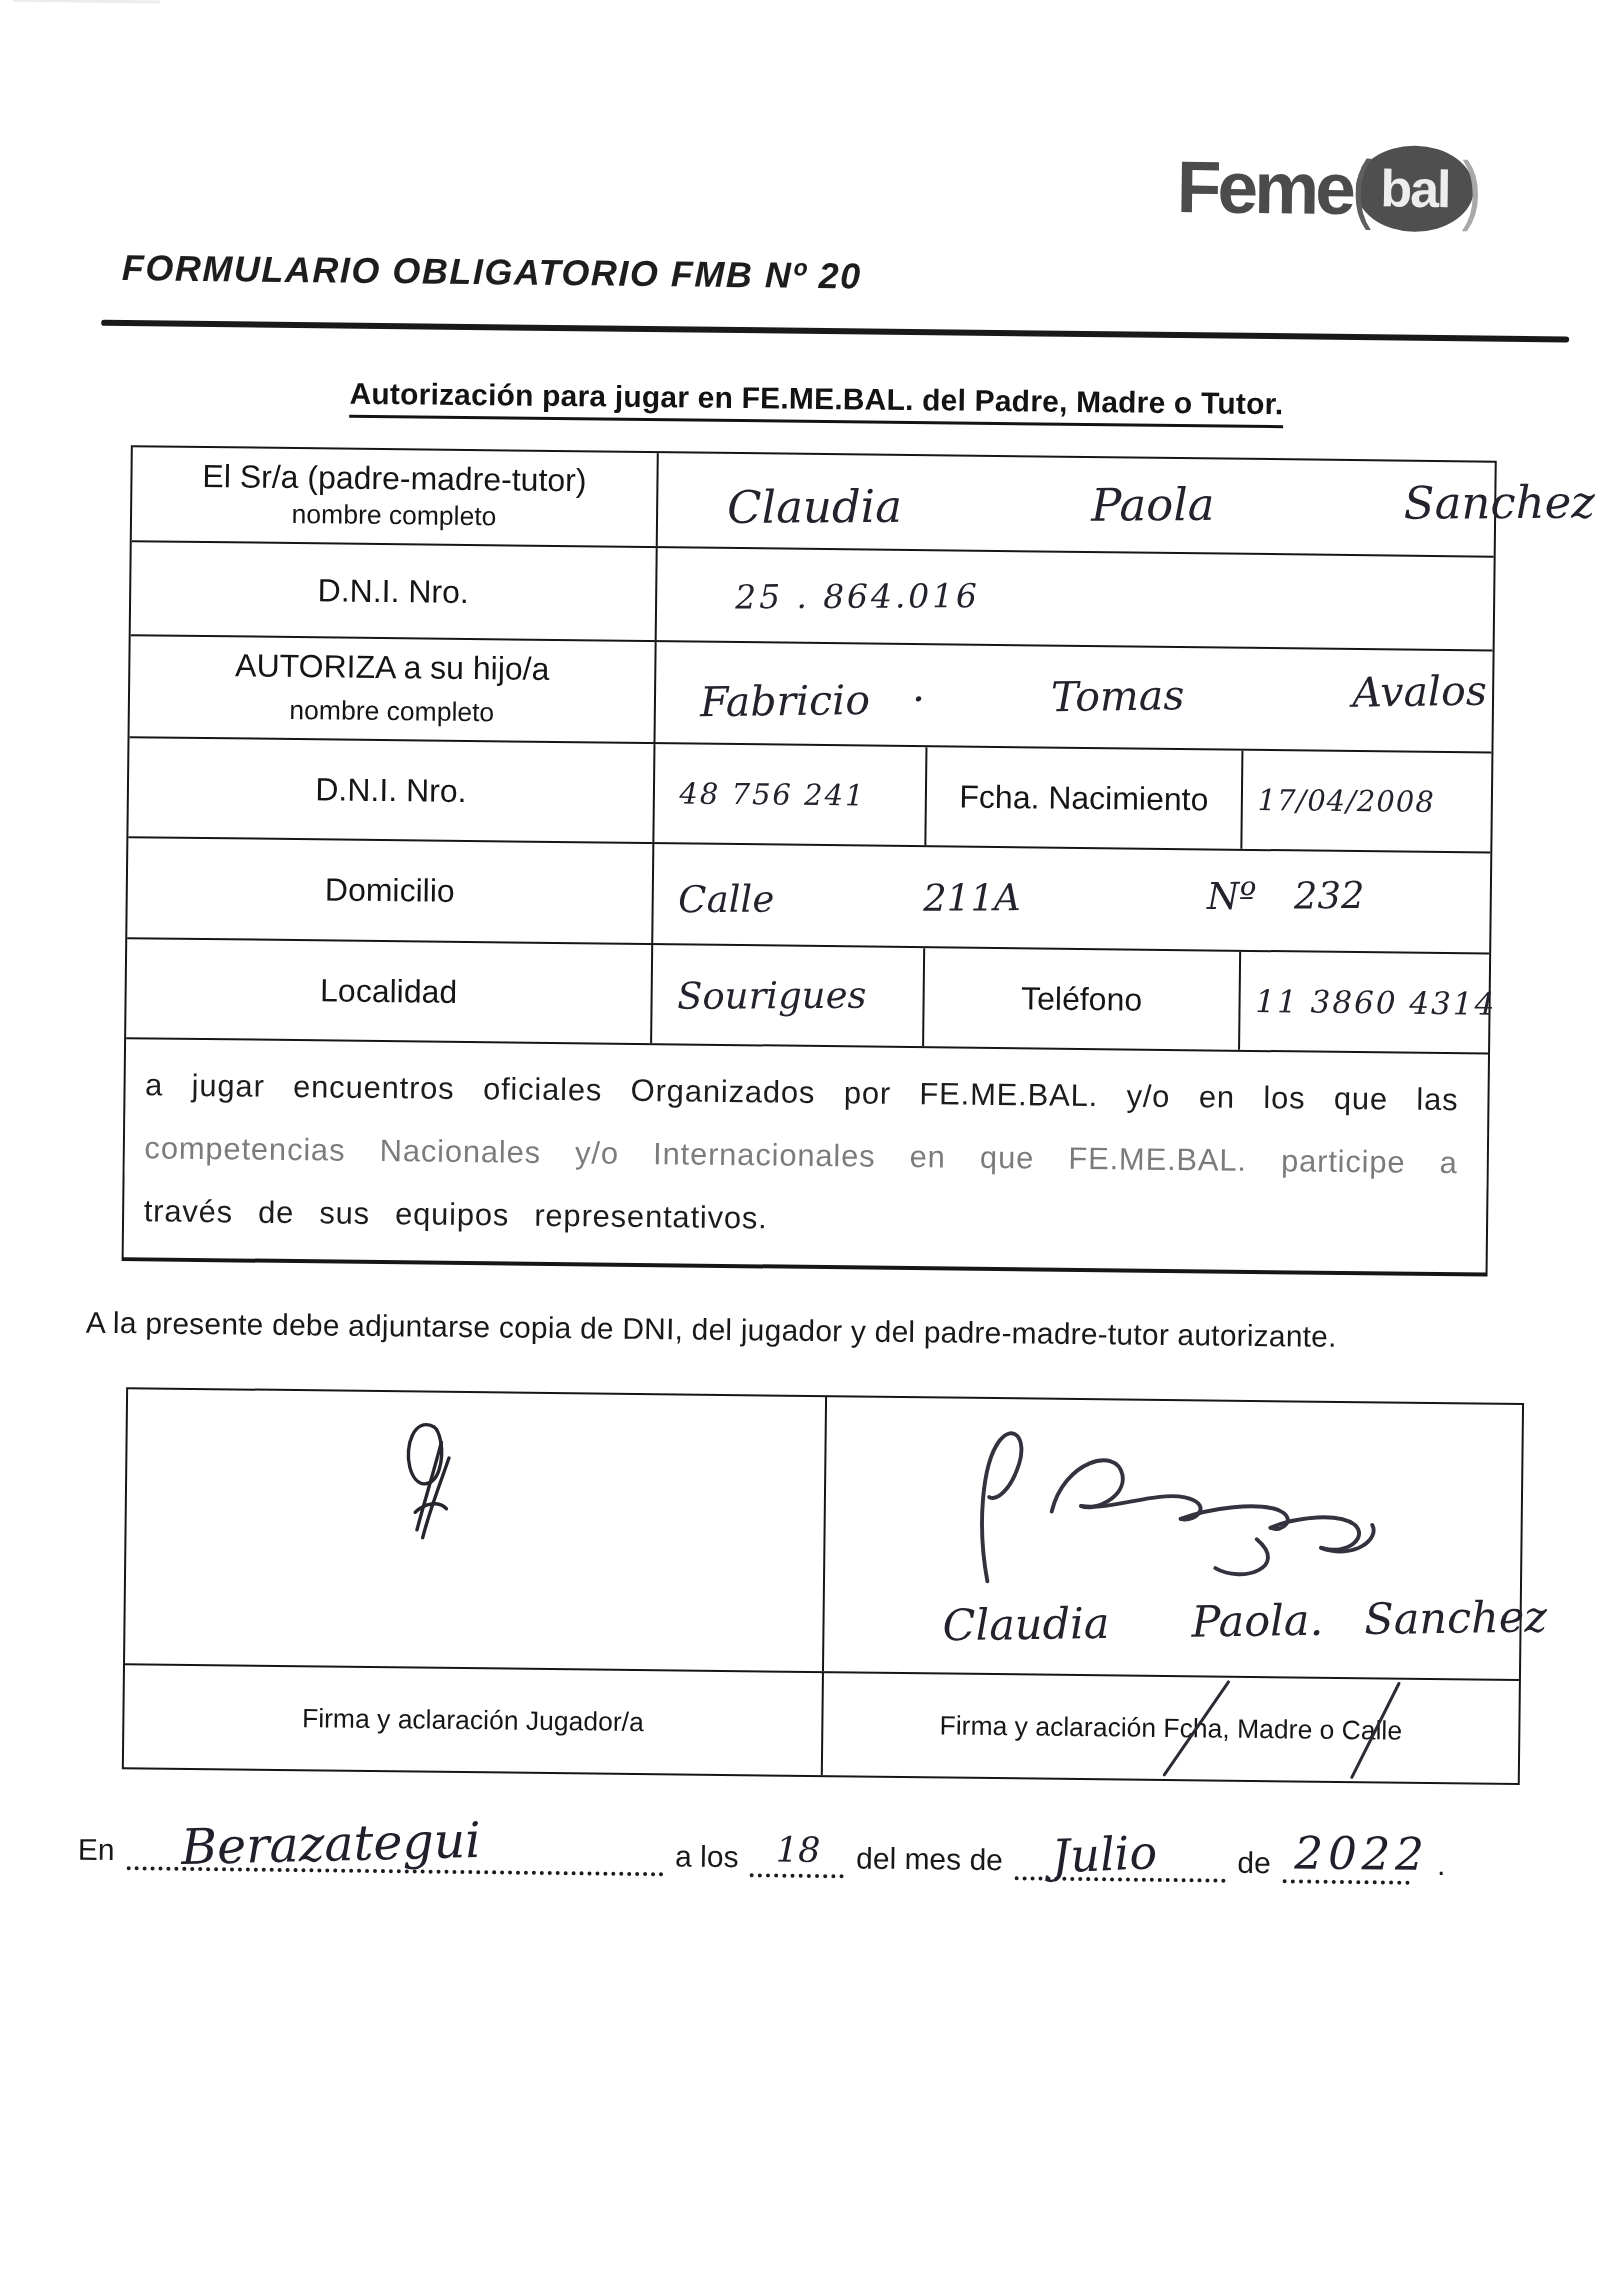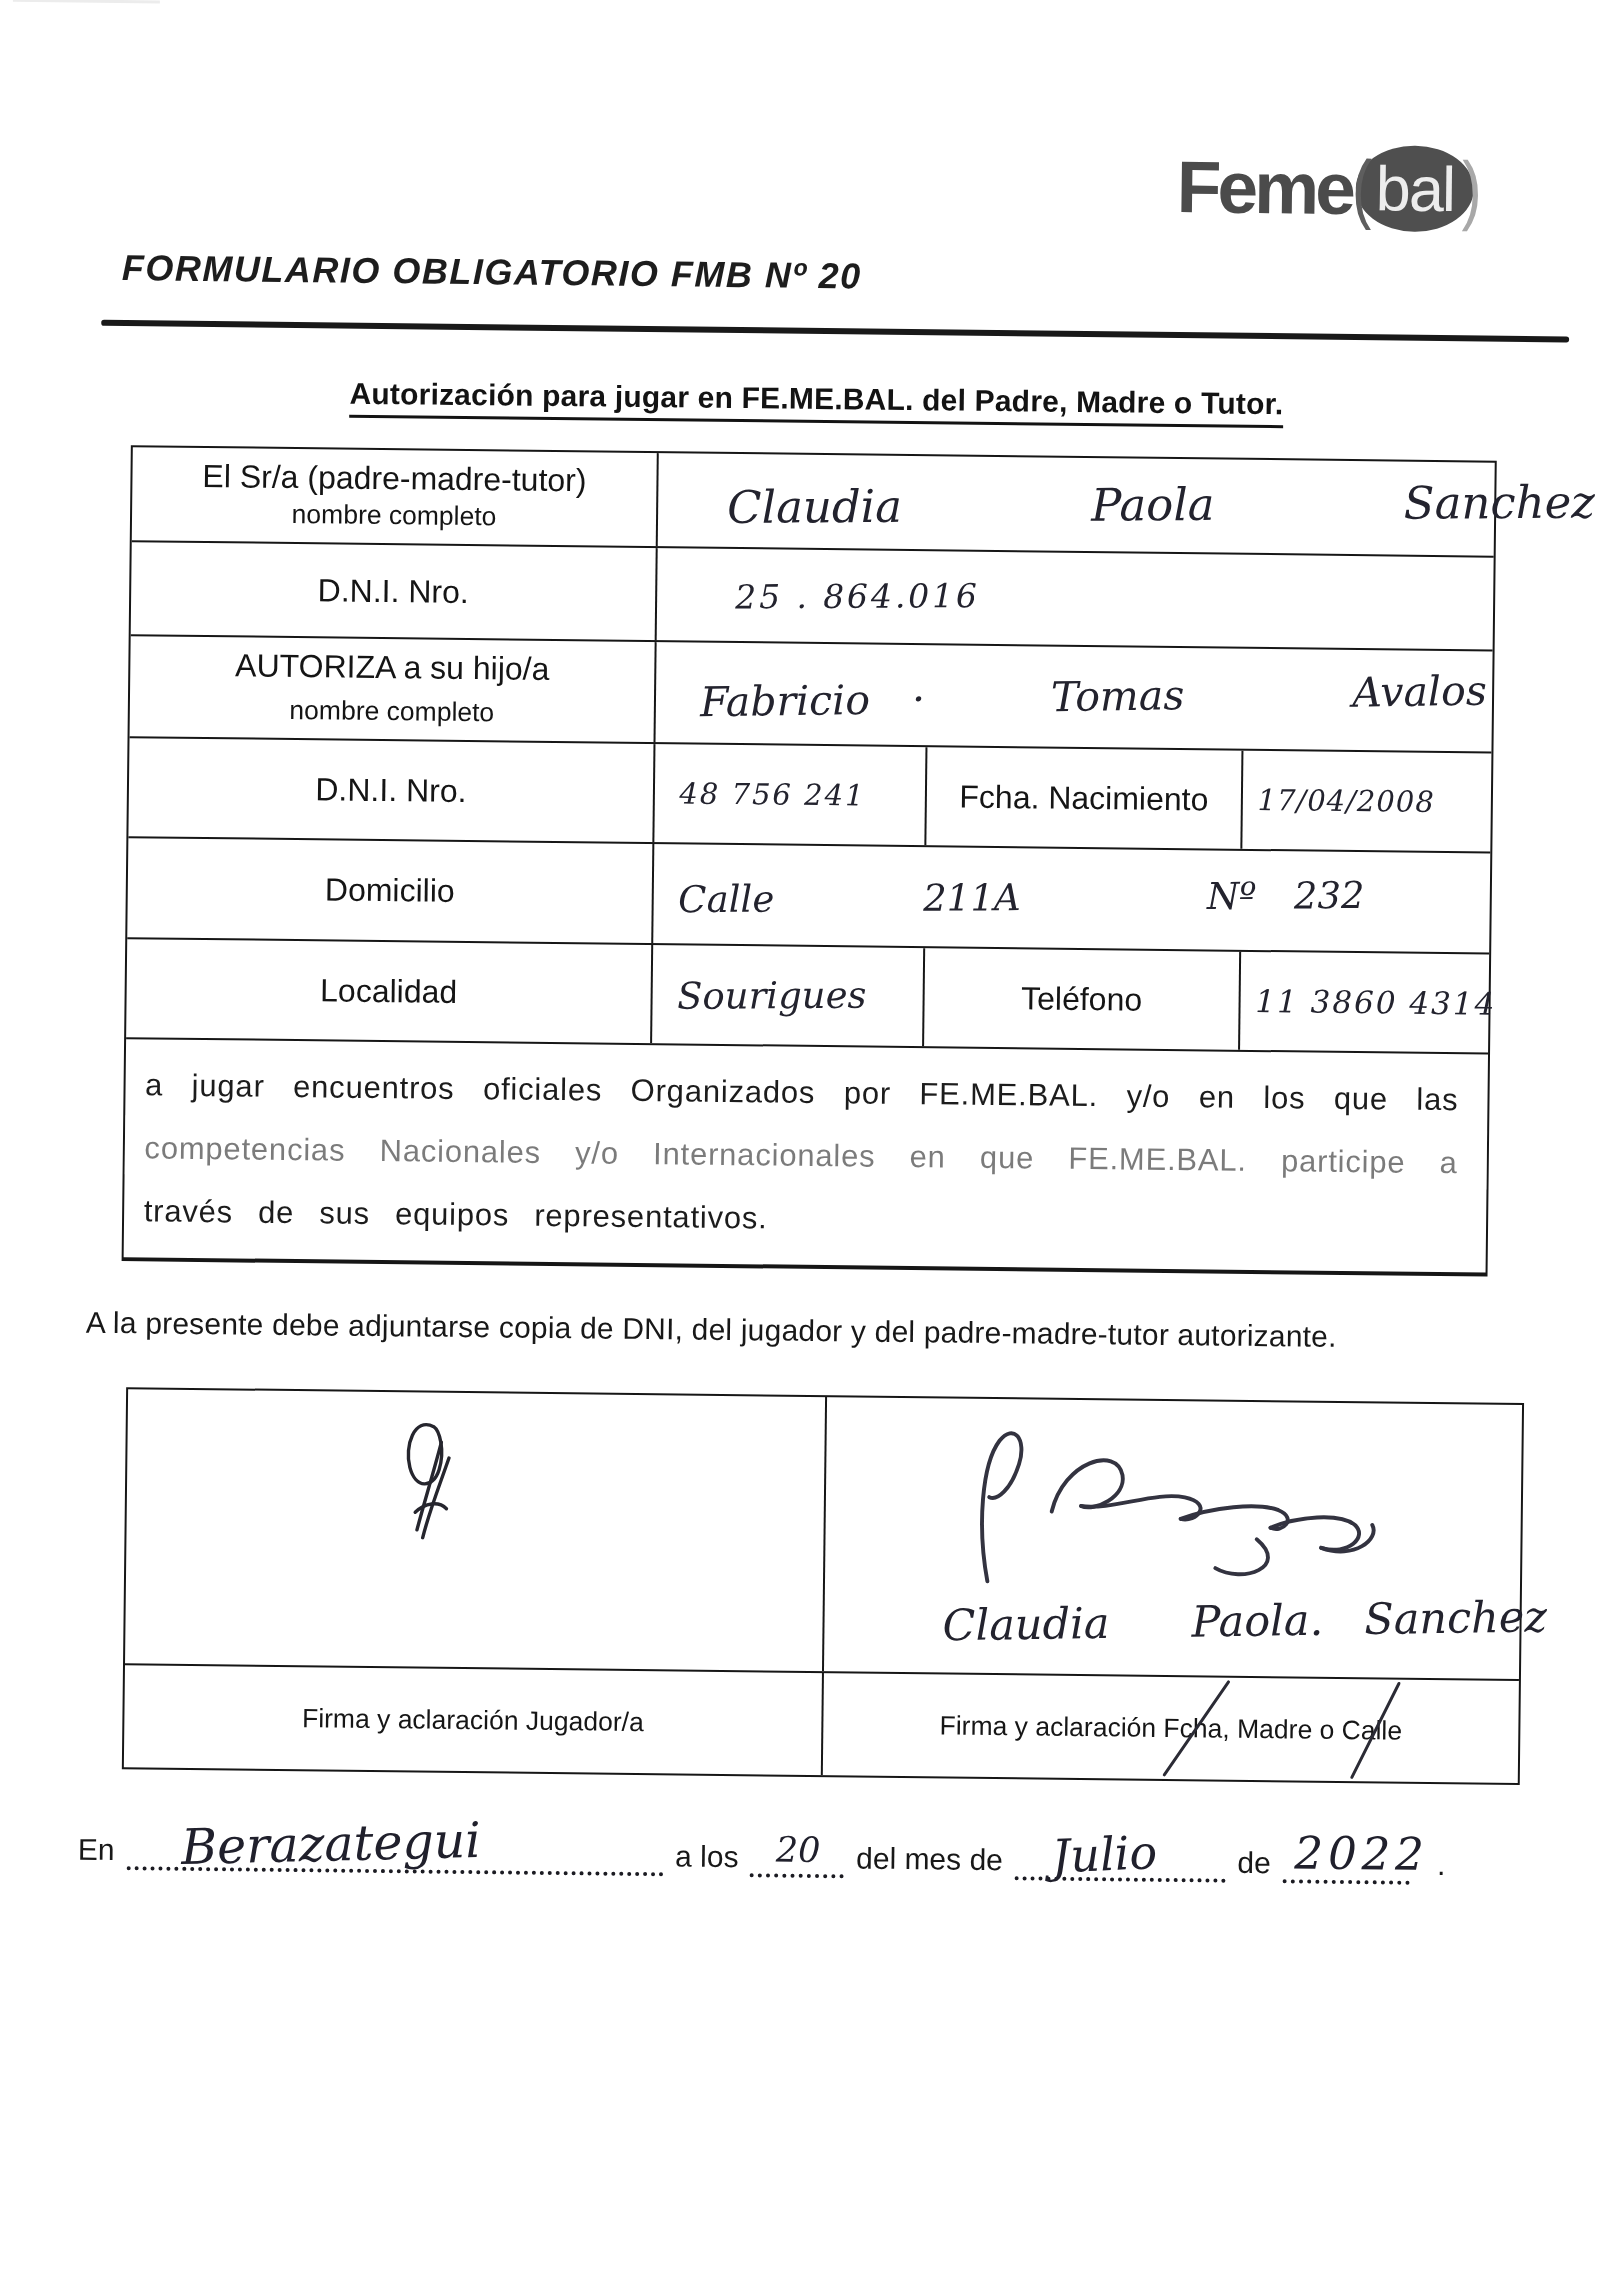--- a/index.html
+++ b/index.html
@@ -9,21 +9,21 @@
   }
   .sheet{position:absolute;left:0;top:0;width:1621px;height:2292px;
     transform:rotate(0.65deg);transform-origin:118px 255px;}
 
   
   .logo{position:absolute;top:131px;left:1176px;display:flex;align-items:center;}
   .logo-feme{font-size:73px;font-weight:bold;color:#4b4b4b;letter-spacing:-3.9px;}
   .logo-paren{font-size:59px;color:#5e5e5e;margin-left:0px;margin-right:-15.7px;transform:scaleY(1.3);z-index:2;}
   .logo-ball{width:118px;height:86px;background:#4f4f4f;border-radius:50%;
     display:flex;align-items:center;justify-content:center;flex:none;}
-  .logo-bal{font-size:63px;font-weight:normal;color:#ededed;letter-spacing:-2px;}
+  .logo-bal{font-size:52px;font-weight:bold;color:#ededed;letter-spacing:-2px;}
   .logo-paren-r{font-size:59px;color:#a8a8a8;margin-left:-11.8px;transform:scaleY(1.3);}
 
   
   .title{position:absolute;left:122px;top:247px;font-size:36px;font-weight:bold;
     font-style:italic;letter-spacing:1.5px;color:#1d1d1d;white-space:nowrap;}
   .rule{position:absolute;left:102px;top:320px;width:1468px;height:5.9px;background:#191919;border-radius:2.9px;}
   .subtitle-wrap{position:absolute;left:137px;top:374px;width:1362px;text-align:center;}
   .subtitle{font-size:30px;font-weight:bold;color:#131313;border-bottom:3.9px solid #131313;
     padding-bottom:4.9px;letter-spacing:0.2px;white-space:nowrap;}
 
@@ -239,21 +239,21 @@
     </div>
   </div>
 
   <div class="footer">
     <span class="fl">En</span>
     <span class="blank b-city fl mid">
         <span class="hand hw hw-city">Berazategui</span>
       </span>
     <span class="fl">a los</span>
     <span class="blank b-day fl mid">
-        <span class="hand hw hw-day">20</span>
+        <span class="hand hw hw-day">18</span>
       </span>
     <span class="fl">del mes de</span>
     <span class="blank b-month fl mid">
         <span class="hand hw hw-month">Julio</span>
       </span>
     <span class="fl">de</span>
     <span class="blank b-year fl mid">
         <span class="hand hw hw-year">2022</span>
       </span>
     <span class="period">.</span>

